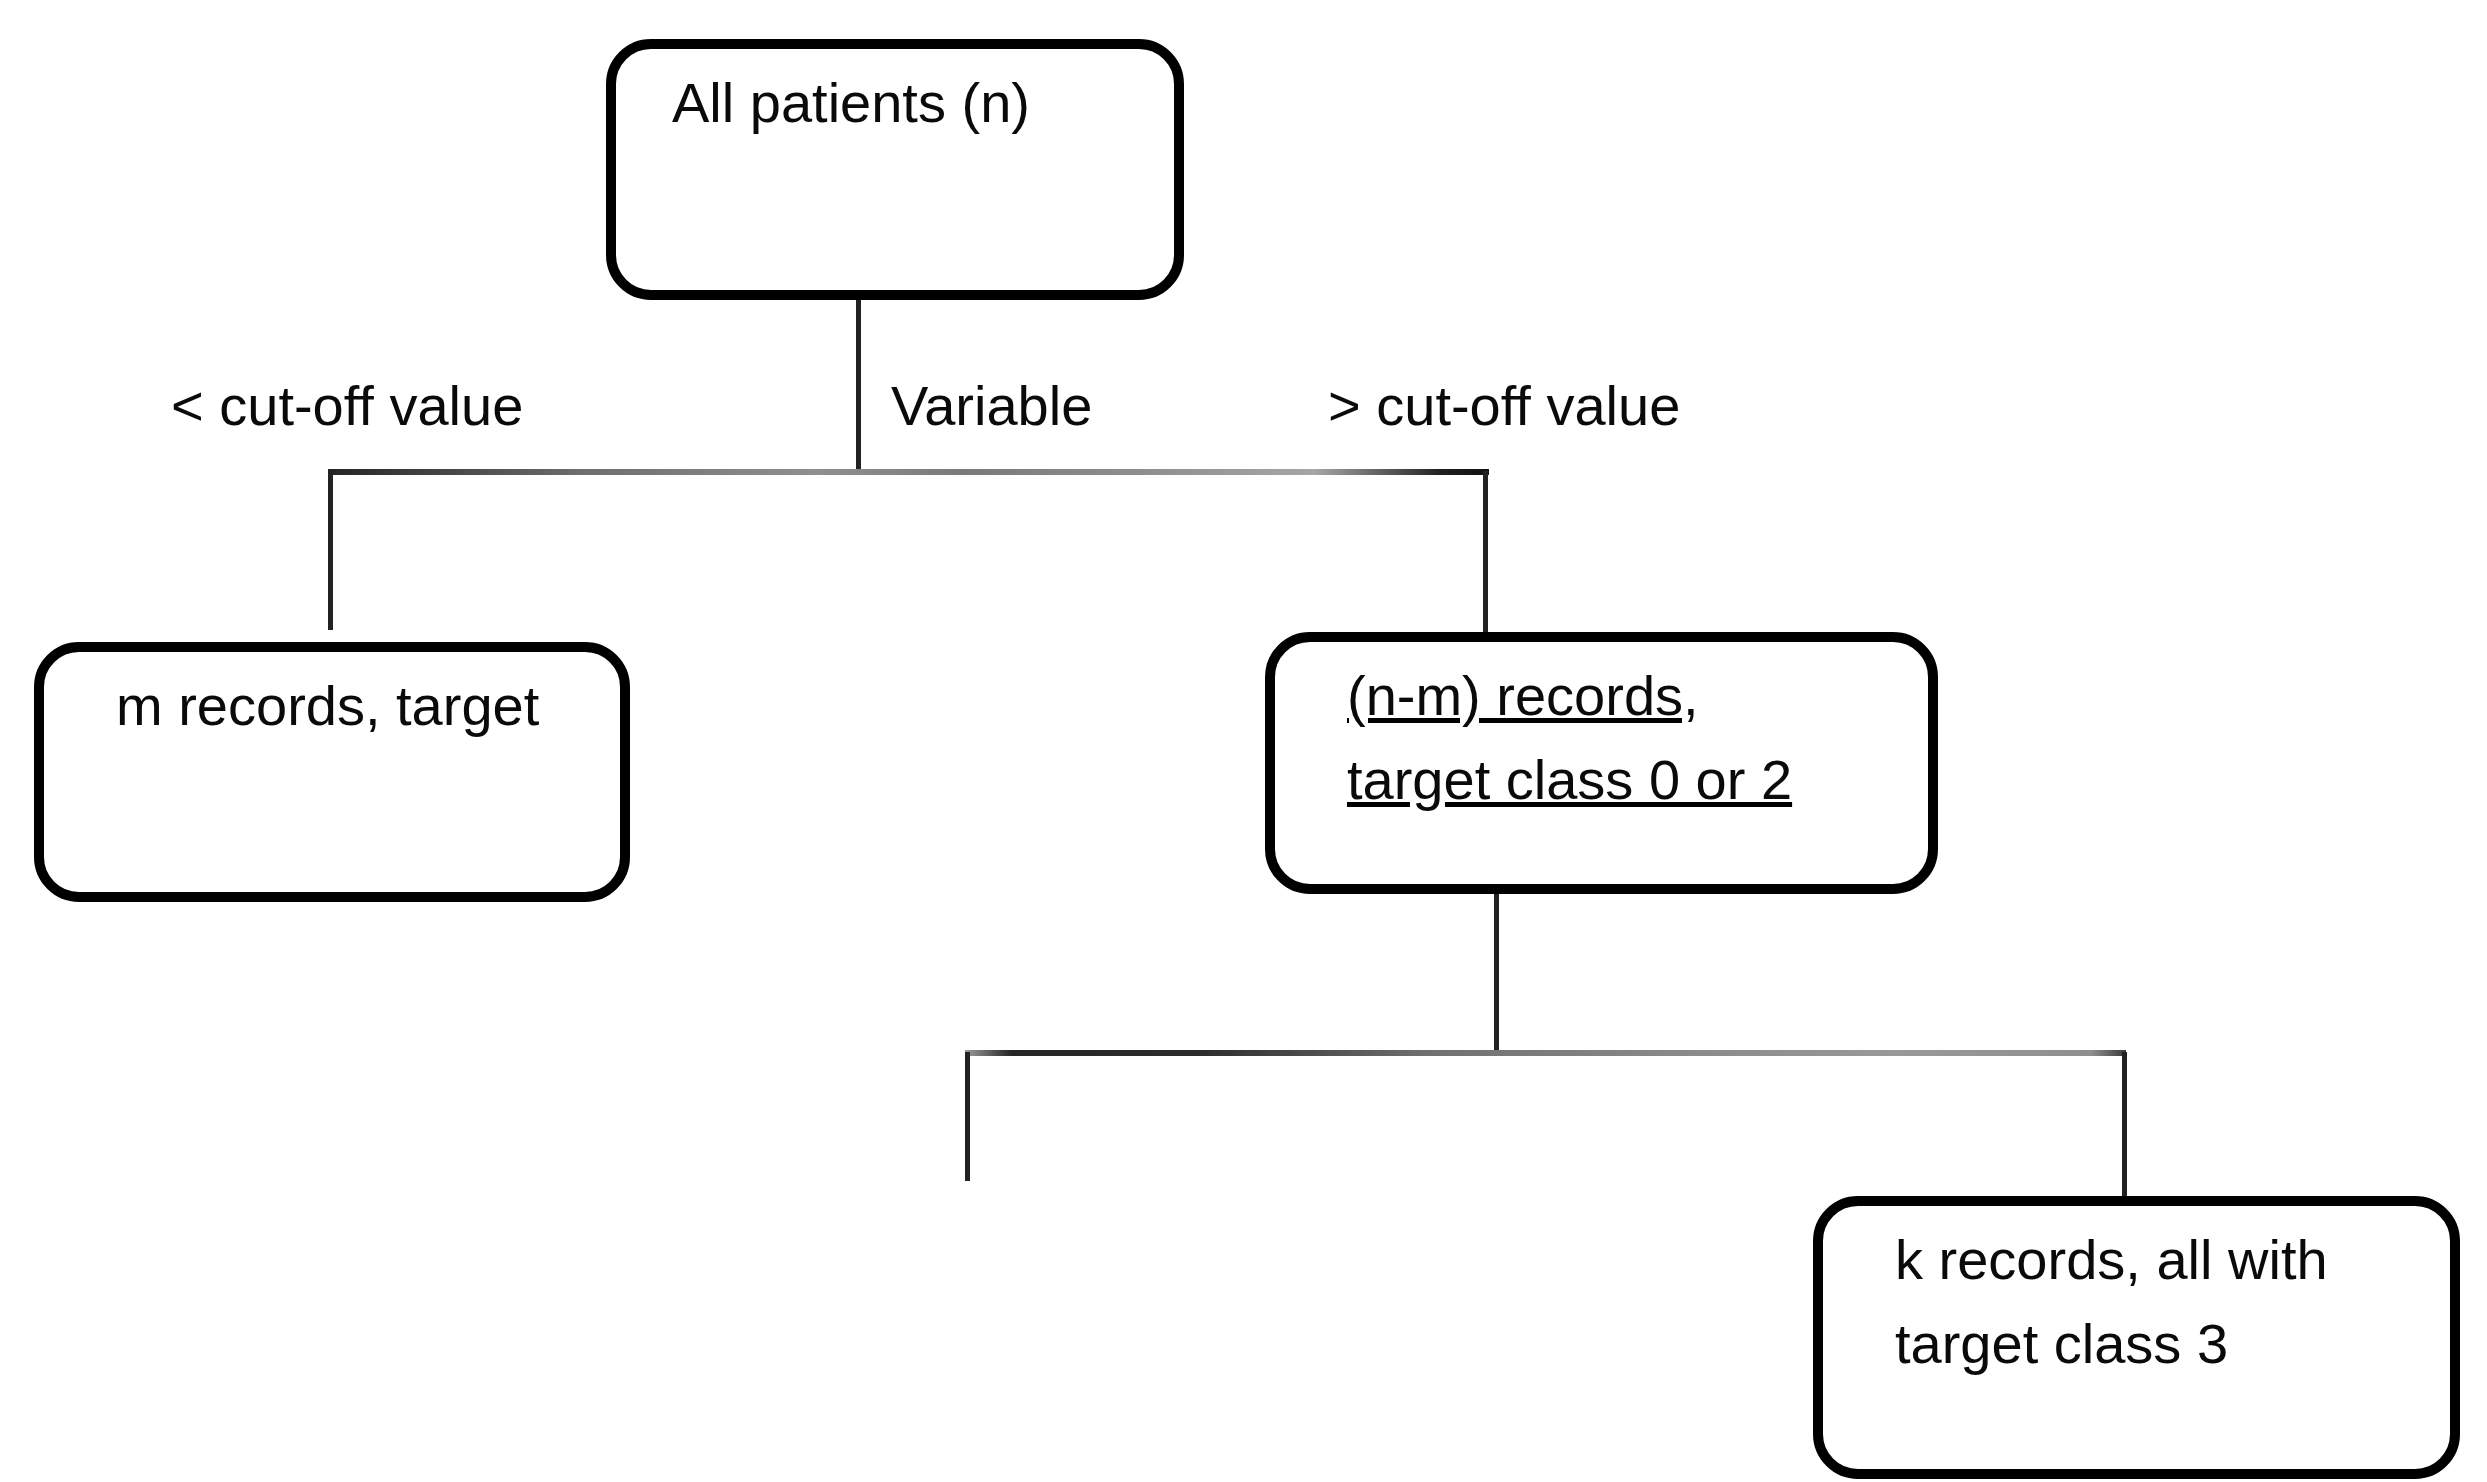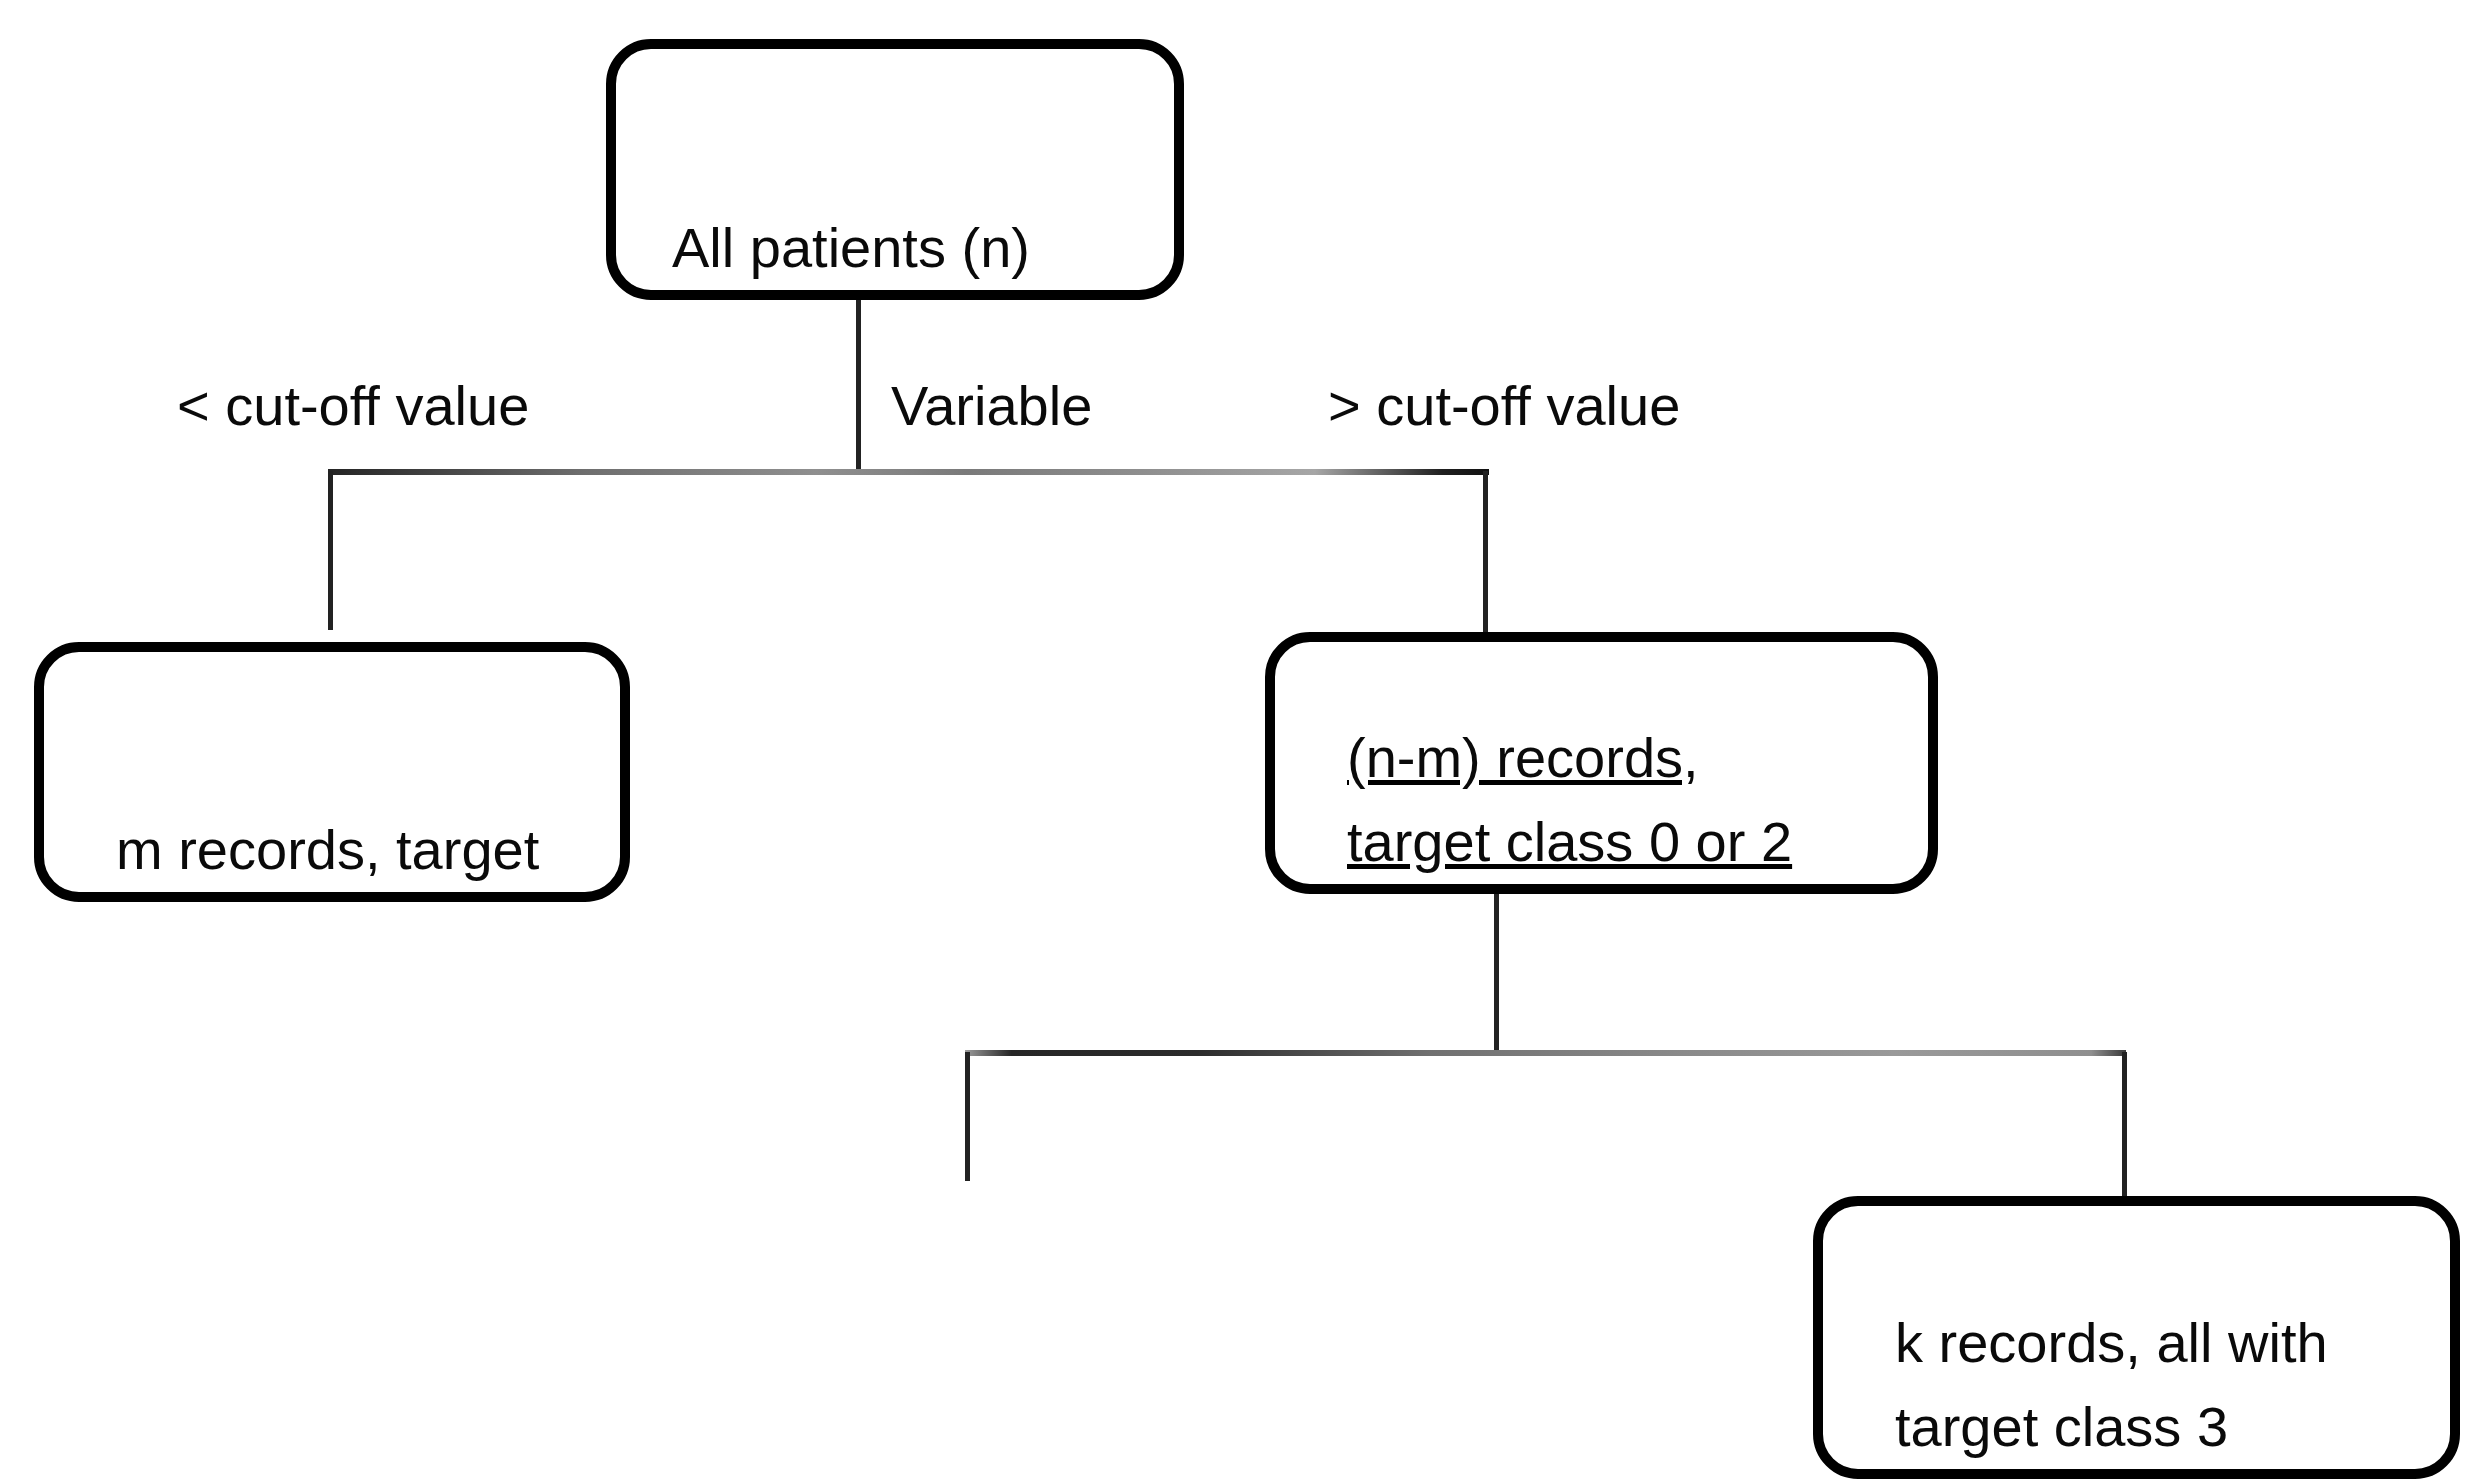--- a/index.html
+++ b/index.html
@@ -20,21 +20,21 @@
     background:var(--background);
     overflow:hidden;
   }
   
   .node{
     position:absolute;
     background:var(--background);
     border:10px solid var(--stroke);
     border-radius:45px;
     display:flex;
-    align-items:flex-end;
+    align-items:flex-start;
     padding:12px 27px 0 72px;
   }
   .node-text{
     font-size:56px;
     line-height:1.5;
     color:#0a0a0a;
     letter-spacing:0px;
   }
   .node-text span{display:block;white-space:nowrap;}
   
@@ -68,21 +68,21 @@
   <div class="line v" style="left:856px;top:298px;height:177px;"></div>
   <div class="line h grad1" style="left:328px;top:469px;width:1161px;"></div>
   <div class="line v" style="left:328px;top:471px;height:159px;"></div>
   <div class="line v" style="left:1483px;top:471px;height:168px;"></div>
 
   <div class="line v" style="left:1494px;top:891px;height:163px;"></div>
   <div class="line h grad2" style="left:965px;top:1050px;width:1161px;"></div>
   <div class="line v" style="left:965px;top:1052px;height:129px;"></div>
   <div class="line v" style="left:2122px;top:1052px;height:149px;"></div>
 
-  <div class="edge-label" style="left:177px;top:378px;">&lt; cut-off value</div>
+  <div class="edge-label" style="left:171px;top:378px;">&lt; cut-off value</div>
   <div class="edge-label" style="left:891px;top:378px;">Variable</div>
   <div class="edge-label" style="left:1328px;top:378px;">&gt; cut-off value</div>
 
   <div class="node" style="left:606px;top:39px;width:578px;height:261px;padding-left:56px;">
     <div class="node-text">
       <span>All patients (n)</span>
     </div>
   </div>
 
   <div class="node" style="left:34px;top:642px;width:596px;height:260px;">

